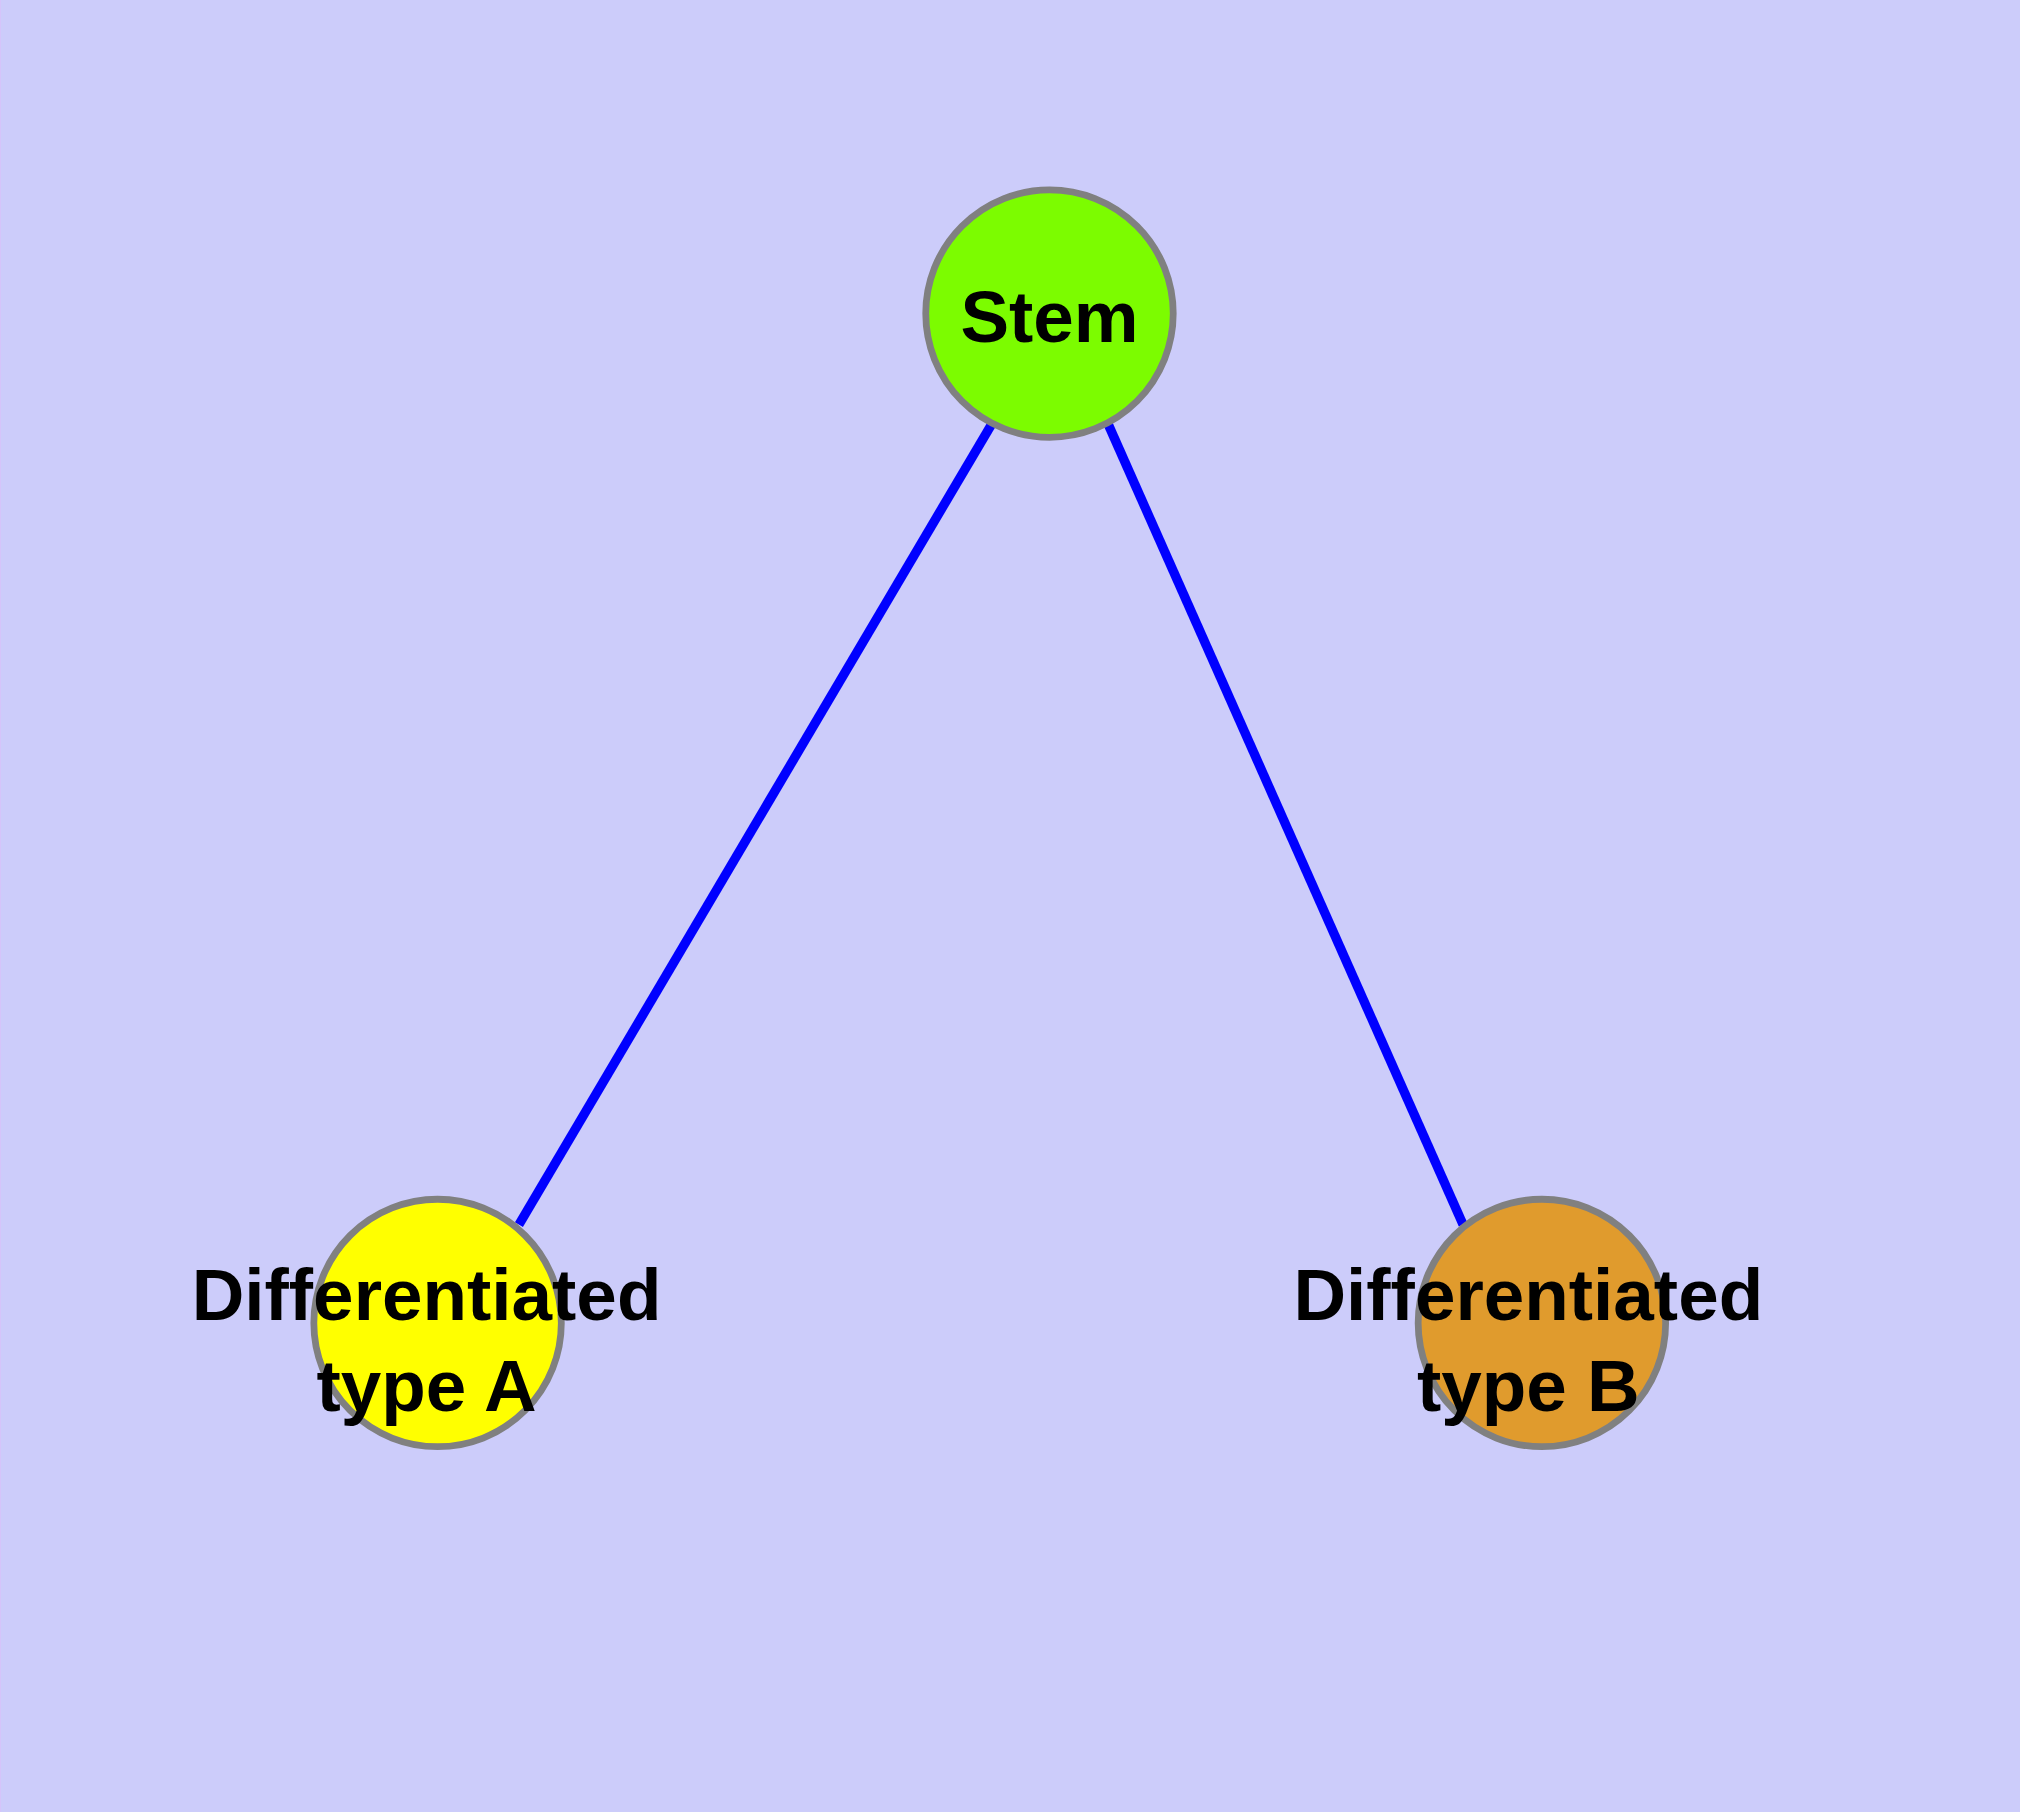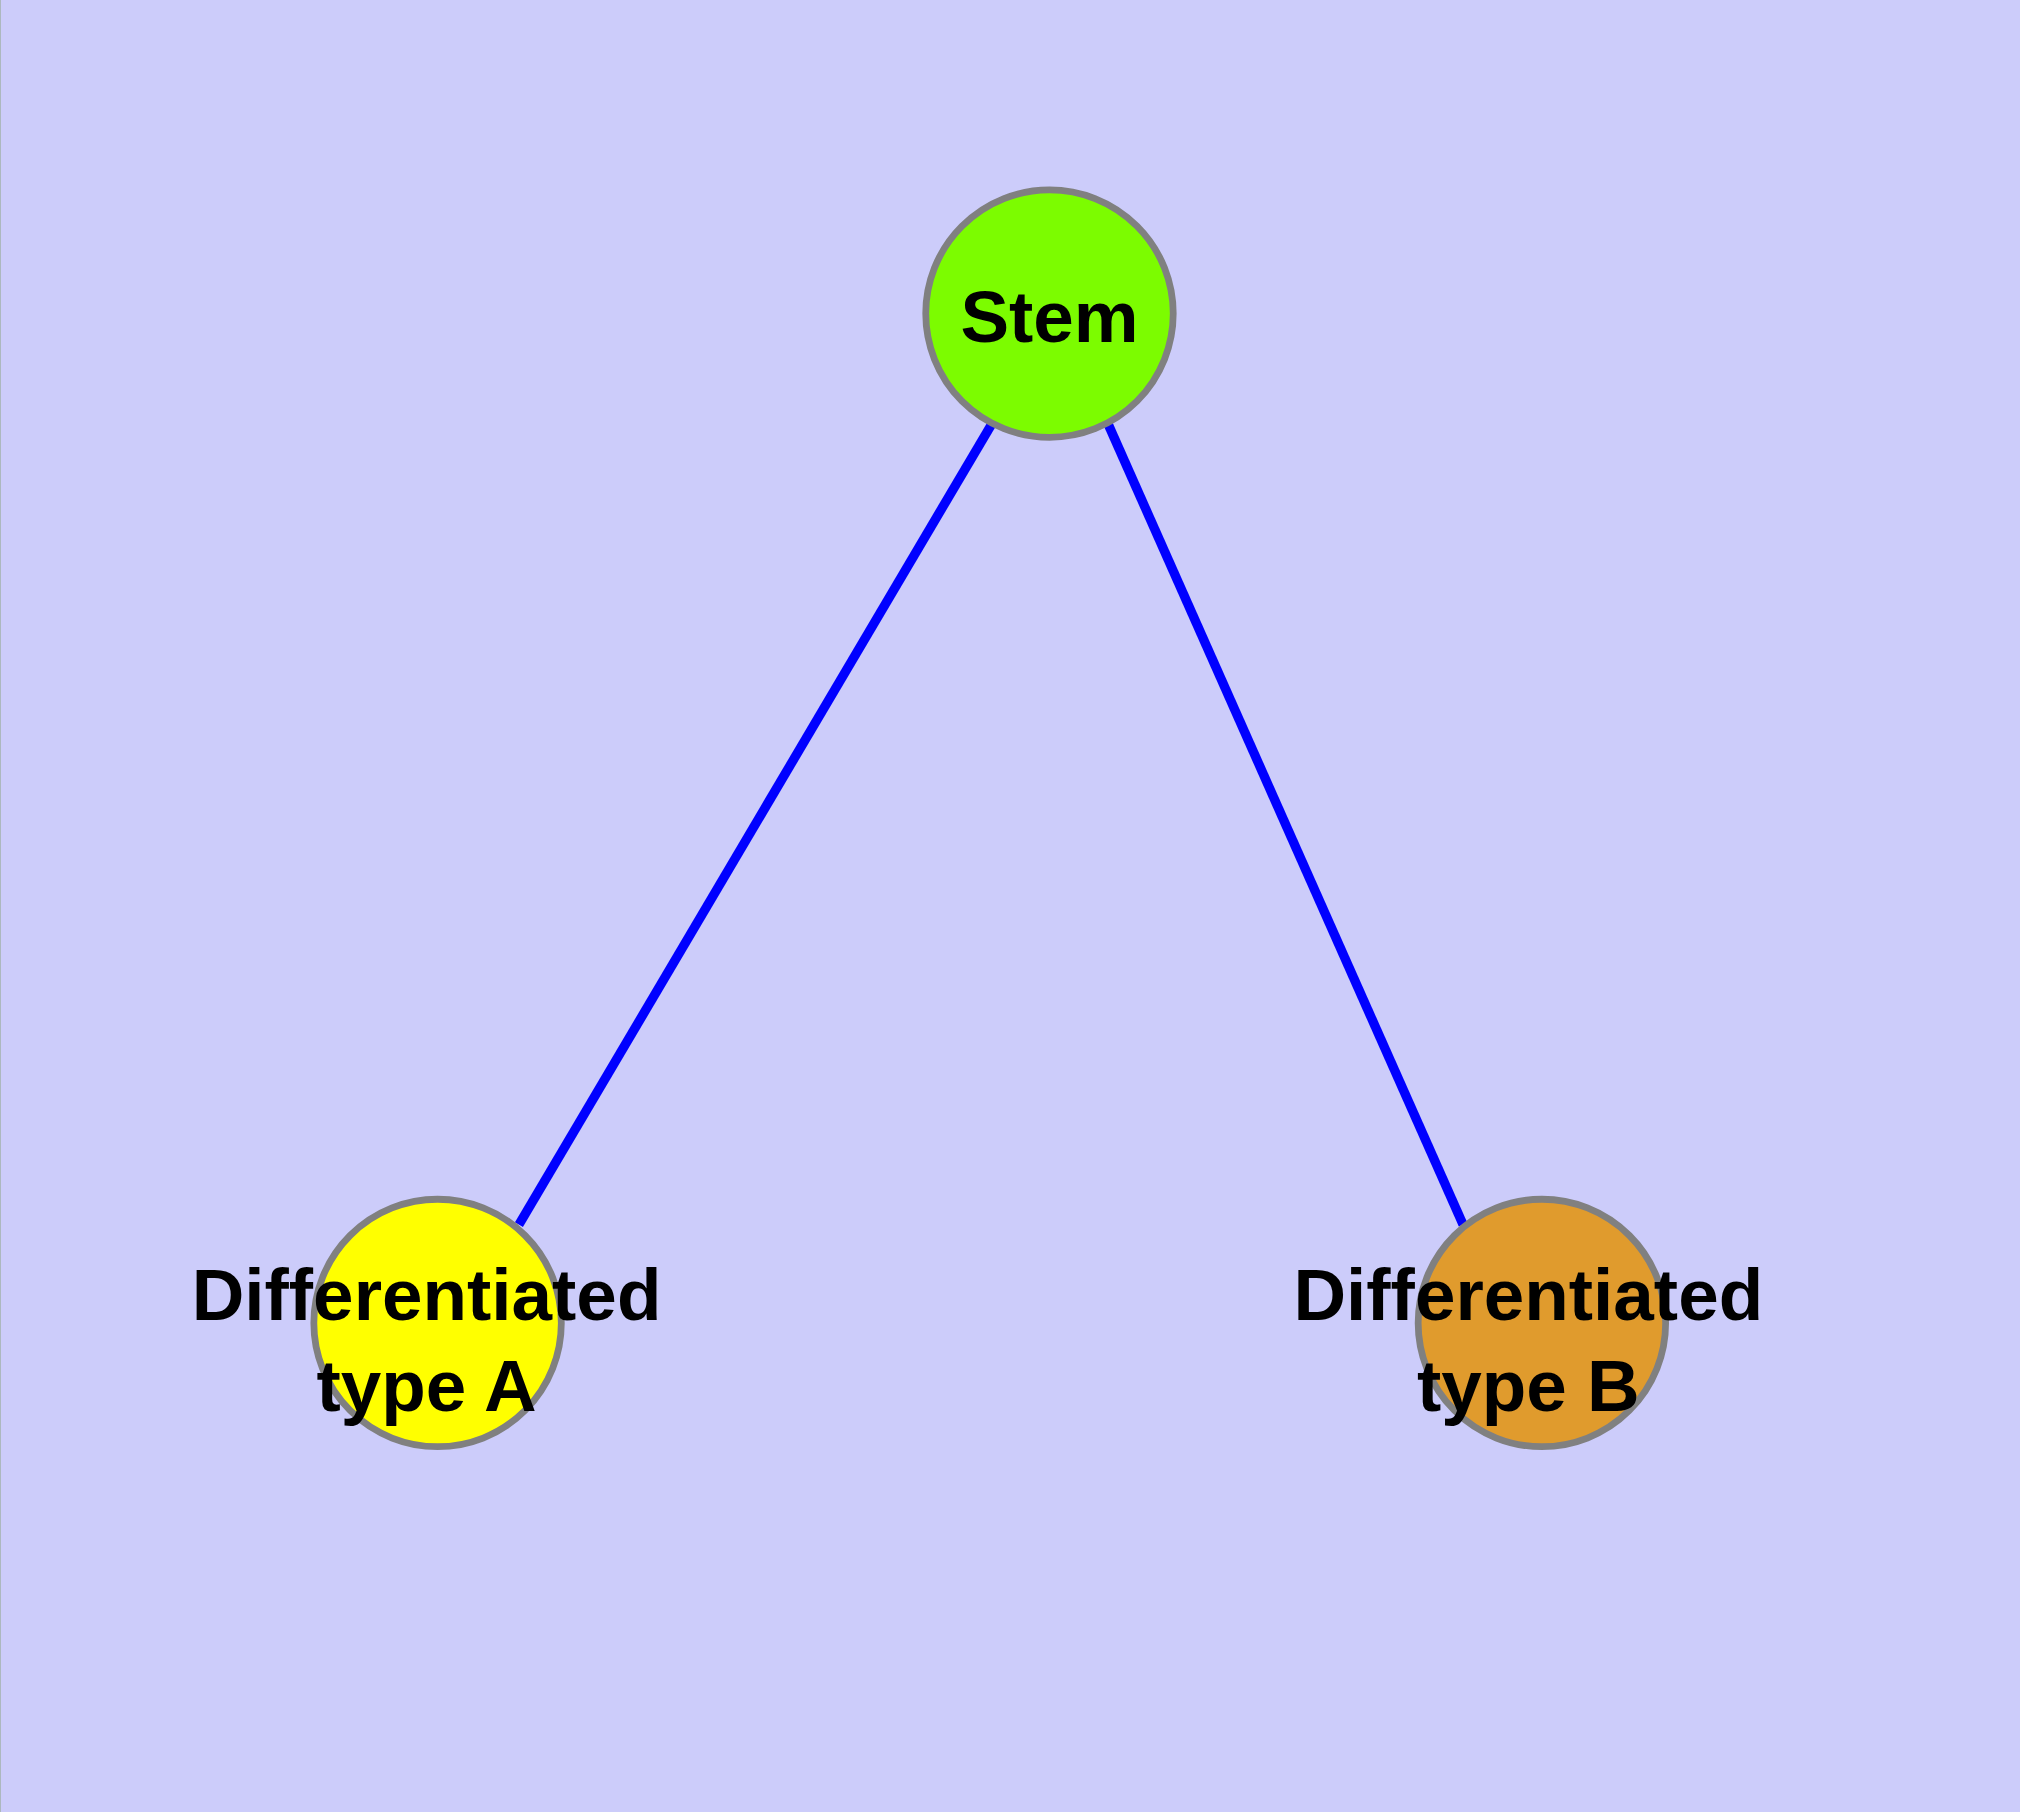--- a/index.html
+++ b/index.html
@@ -27,21 +27,21 @@
     font-weight: bold;
     fill: #000000;
     text-anchor: middle;
     dominant-baseline: alphabetic;
     paint-order: normal;
   }
 </style>
 </head>
 <body>
 
-<div id="canvas" style="width: 2021px; height: 1812px; background: #4d7c0f;">
+<div id="canvas" style="width: 2021px; height: 1812px; background: #f0abfc;">
   <svg id="graph-svg" viewBox="0 0 2384 2138" xmlns="http://www.w3.org/2000/svg">
 
     <rect id="bg-rect" x="0" y="0" width="2384" height="2138" fill="#ccccfa"></rect>
 
     <g id="edges-layer">
         <line x1="1170" y1="500" x2="612" y2="1445" stroke="#0000ff" stroke-width="11" stroke-linecap="butt"></line>
         <line x1="1307" y1="500" x2="1726" y2="1445" stroke="#0000ff" stroke-width="11" stroke-linecap="butt"></line>
       </g>
     <g id="nodes-layer">
         <circle cx="1238" cy="370" r="146" fill="#7cfc00" stroke="#808080" stroke-width="8"></circle>

